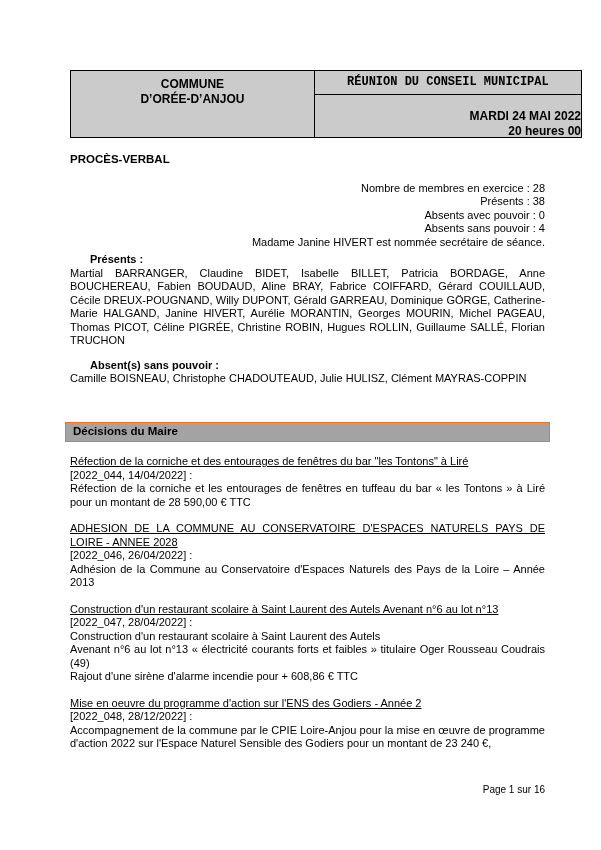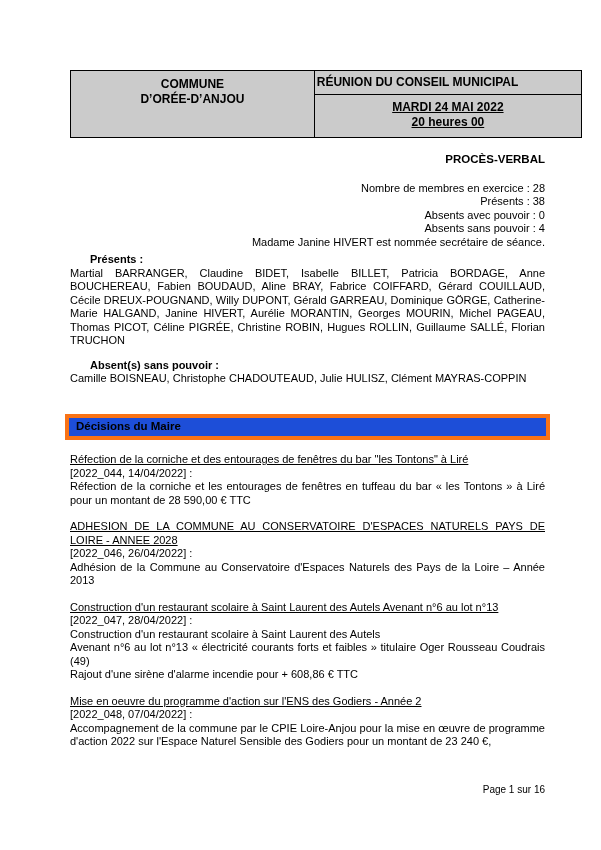--- a/index.html
+++ b/index.html
@@ -22,45 +22,44 @@
     display:flex; width:512px; height:68px;
     border:1.5px solid #000; background:#cbcbcb;
   }
   .header-left {
     width:47.8%; border-right:1px solid #000;
     text-align:center; font-weight:bold; font-size:12px; line-height:15px;
     padding-top:6px;
   }
   .header-right { width:52.2%; display:flex; flex-direction:column; }
   .header-right-top {
-    border-bottom:1px solid #000; font-weight:bold;
-    font-size:12px; padding:5px 2px 4px 2px;
+    border-bottom:1px solid #000; text-align:center; font-weight:bold;
+    font-size:12px; padding:5px 2px 4px 2px;font-family:Liberation Mono, monospace;
   }
   .header-right-bottom {
-    flex:1; text-align:center; font-weight:bold; font-size:12px; line-height:15px;
-    padding-top:5px;
-    text-decoration:underline;
+    flex:1; text-align:right; font-weight:bold; font-size:12px; line-height:15px;
+    padding-top:14px;
   }
 
   .doc-title {
-    margin-top:15px; text-align:right; font-weight:bold; font-size:11.5px;
+    margin-top:15px; text-align:left; font-weight:bold; font-size:11.5px;
   }
 
   .attendance { margin-top:15px; }
   .attendance div { white-space:nowrap;text-align:right; }
 
   .presents { margin-top:4px; }
   .bold-label { font-weight:bold;padding-left:20px; }
   .justified { text-align:justify; }
 
   .absents { margin-top:11px; }
 
   .section-banner {
-    margin-top:28px; margin-left:-5px; width:calc(100% + 10px);
-    background:#1d4ed8; border:4px solid #f97316;
+    margin-top:36px; margin-left:-5px; width:calc(100% + 10px);
+    background:#a3a3a3; border:1px solid #f97316;
     font-weight:bold; font-size:11.5px;
     padding:2.5px 4px 2.5px 7px;
   }
 
   .decision { margin-top:13px; }
   .decision:first-of-type { margin-top:10px; }
   .decision-title {
     text-decoration:underline; text-align:justify;
   }
   .decision-body {
@@ -131,20 +130,20 @@
     <div class="decision">
       <div class="decision-title">Construction d'un restaurant scolaire à Saint Laurent des Autels Avenant n°6 au lot n°13</div>
       <div class="decision-ref">[2022_047, 28/04/2022] :</div>
       <div class="decision-body">Construction d'un restaurant scolaire à Saint Laurent des Autels
 Avenant n°6 au lot n°13 « électricité courants forts et faibles » titulaire Oger Rousseau Coudrais (49)
 Rajout d'une sirène d'alarme incendie pour + 608,86 € TTC</div>
     </div>
 
     <div class="decision">
       <div class="decision-title">Mise en oeuvre du programme d'action sur l'ENS des Godiers - Année 2</div>
-      <div class="decision-ref">[2022_048, 07/04/2022] :</div>
+      <div class="decision-ref">[2022_048, 28/12/2022] :</div>
       <div class="decision-body">Accompagnement de la commune par le CPIE Loire-Anjou pour la mise en œuvre de programme d'action 2022 sur l'Espace Naturel Sensible des Godiers pour un montant de 23 240 €,</div>
     </div>
 
   </div>
 
   <div class="page-footer">Page 1 sur 16</div>
 </div>
 
 </body></html>

